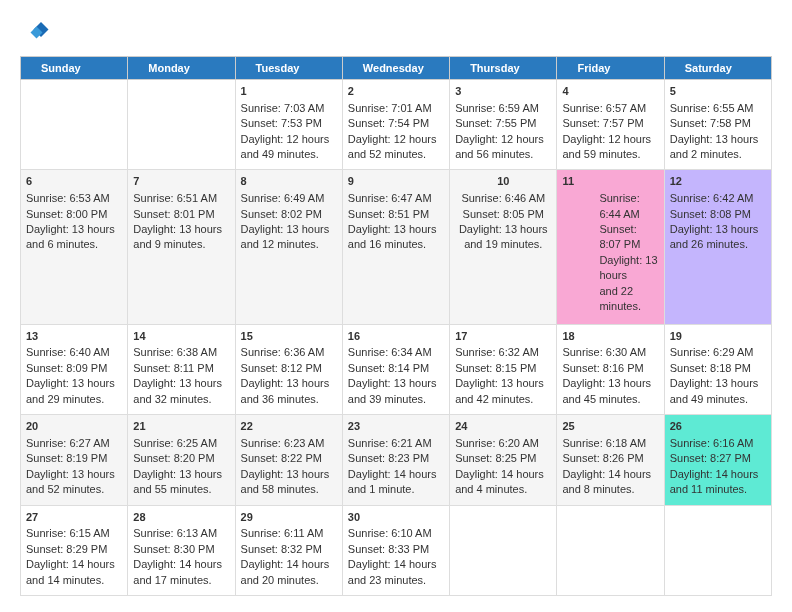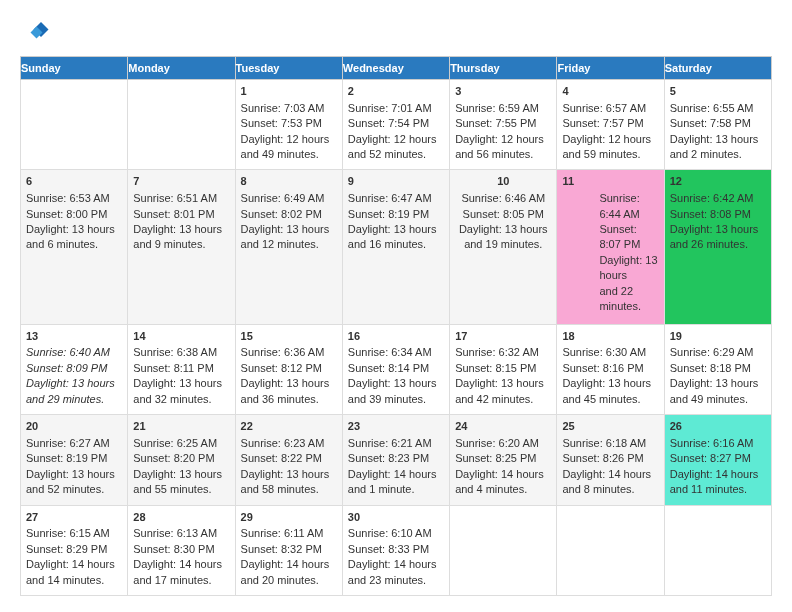--- a/index.html
+++ b/index.html
@@ -62,21 +62,21 @@
     }
     .calendar {
       flex: 1;
       border-collapse: collapse;
       width: 100%;
       font-size: 10px;
     }
     .calendar th {
       background-color: #2a7abf;
       color: white;
-      padding: 5px 0;
+      padding: 5px 20px;
       text-align: left;
       font-size: 11px;
       font-weight: bold;
       border: 1px solid #ccc;
     }
     .calendar td {
       vertical-align: top;
       padding: 4px 5px;
       border: 1px solid #ddd;
       width: calc(100% / 7);
@@ -193,50 +193,50 @@
           <td style="background: rgb(245, 245, 245);">
             <span class="day-number">8</span>
             <div class="day-info" style="white-space: pre-line;">Sunrise: 6:49 AM
 Sunset: 8:02 PM
 Daylight: 13 hours
 and 12 minutes.</div>
           </td>
           <td style="background: rgb(245, 245, 245);">
             <span class="day-number">9</span>
             <div class="day-info" style="white-space: pre-line;">Sunrise: 6:47 AM
-Sunset: 8:19 PM
+Sunset: 8:51 PM
 Daylight: 13 hours
 and 16 minutes.</div>
           </td>
           <td style="background: rgb(245, 245, 245); text-align: center;">
             <span class="day-number">10</span>
             <div class="day-info" style="white-space: pre-line;">Sunrise: 6:46 AM
 Sunset: 8:05 PM
 Daylight: 13 hours
 and 19 minutes.</div>
           </td>
           <td style="background: #f9a8d4;">
             <span class="day-number">11</span>
             <div class="day-info" style="white-space: pre-line; margin-left: 37px;">Sunrise: 6:44 AM
 Sunset: 8:07 PM
 Daylight: 13 hours
 and 22 minutes.</div>
           </td>
-          <td style="background: #22c55e;">
+          <td style="background: #c4b5fd;">
             <span class="day-number">12</span>
             <div class="day-info" style="white-space: pre-line;">Sunrise: 6:42 AM
 Sunset: 8:08 PM
 Daylight: 13 hours
 and 26 minutes.</div>
           </td>
         </tr>
         <tr>
           <td>
             <span class="day-number">13</span>
-            <div class="day-info" style="white-space: pre-line; font-style: italic;">Sunrise: 6:40 AM
+            <div class="day-info" style="white-space: pre-line;">Sunrise: 6:40 AM
 Sunset: 8:09 PM
 Daylight: 13 hours
 and 29 minutes.</div>
           </td>
           <td>
             <span class="day-number">14</span>
             <div class="day-info" style="white-space: pre-line;">Sunrise: 6:38 AM
 Sunset: 8:11 PM
 Daylight: 13 hours
 and 32 minutes.</div>

